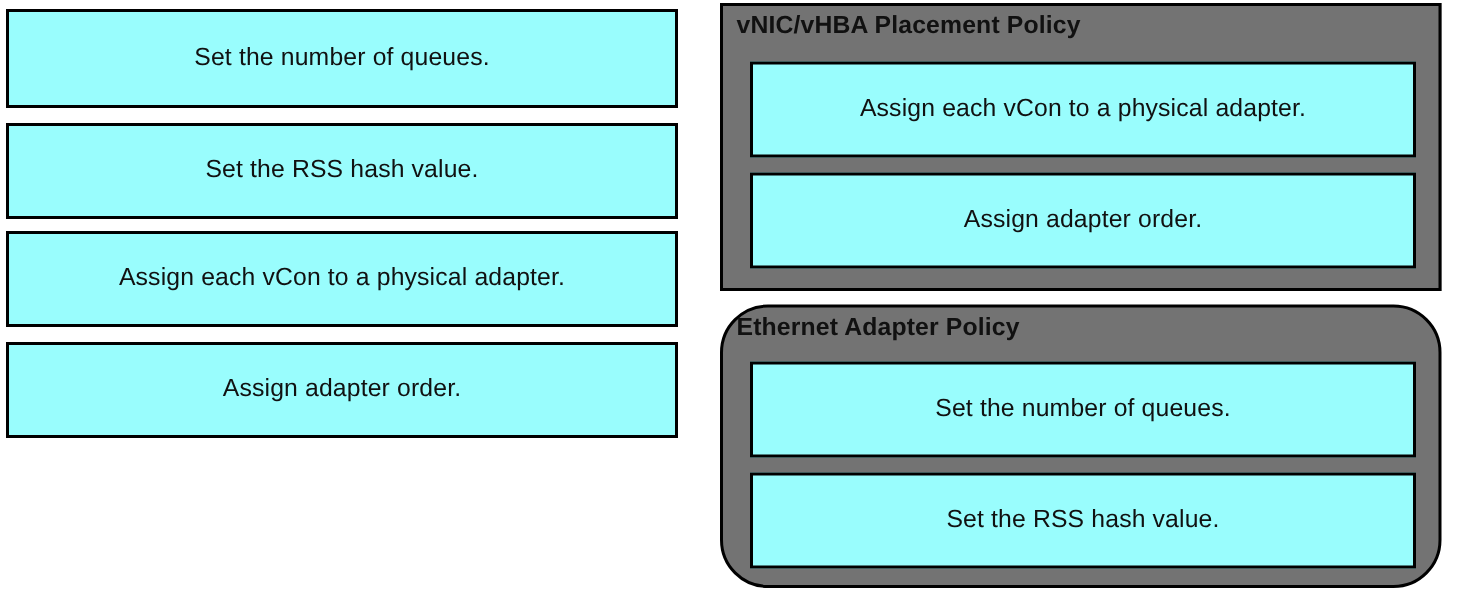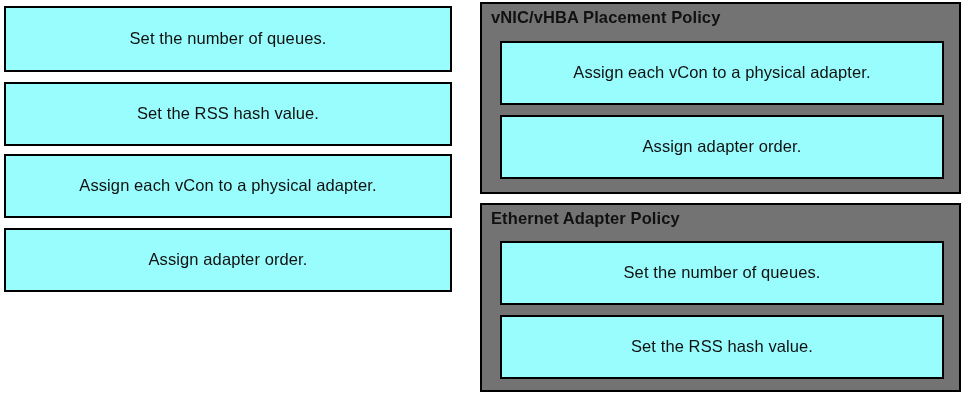--- a/index.html
+++ b/index.html
@@ -55,21 +55,21 @@
   .policy-group {
     position: absolute;
     left: 0;
     width: 481px;
     box-sizing: border-box;
     background: #737373;
     border: 2px solid #000000;
     padding: 0;
   }
   .policy-group.g0 { top: 2px;   height: 192px; }
-  .policy-group.g1 { top: 203px; height: 189px; }
+  .policy-group.g1 { top: 203px; height: 189px; border-radius: 32px; }
 
   .policy-title {
     position: absolute;
     left: 9px;
     top: 4px;
     font-size: 16.5px;
     font-weight: bold;
     color: #111111;
     letter-spacing: 0.1px;
     white-space: nowrap;

